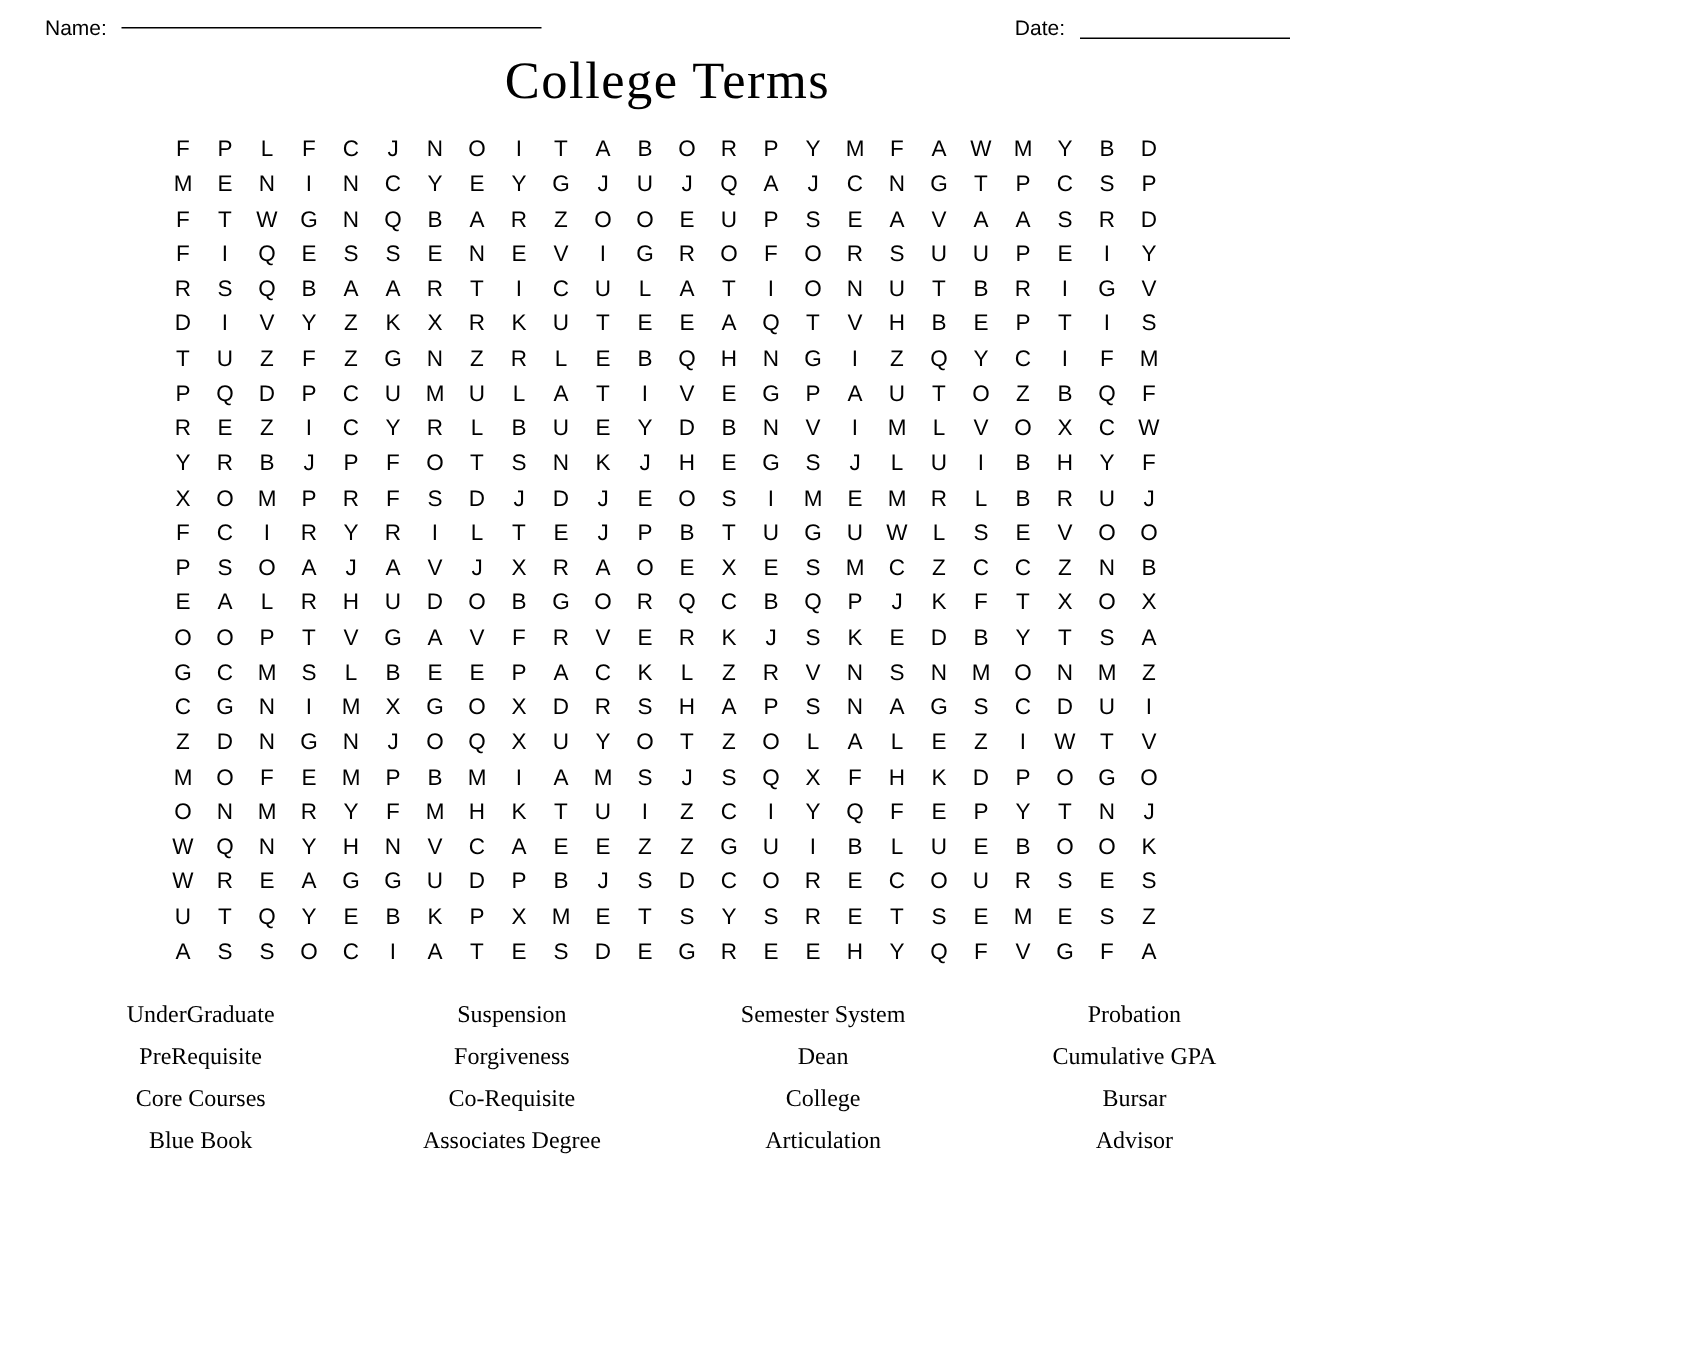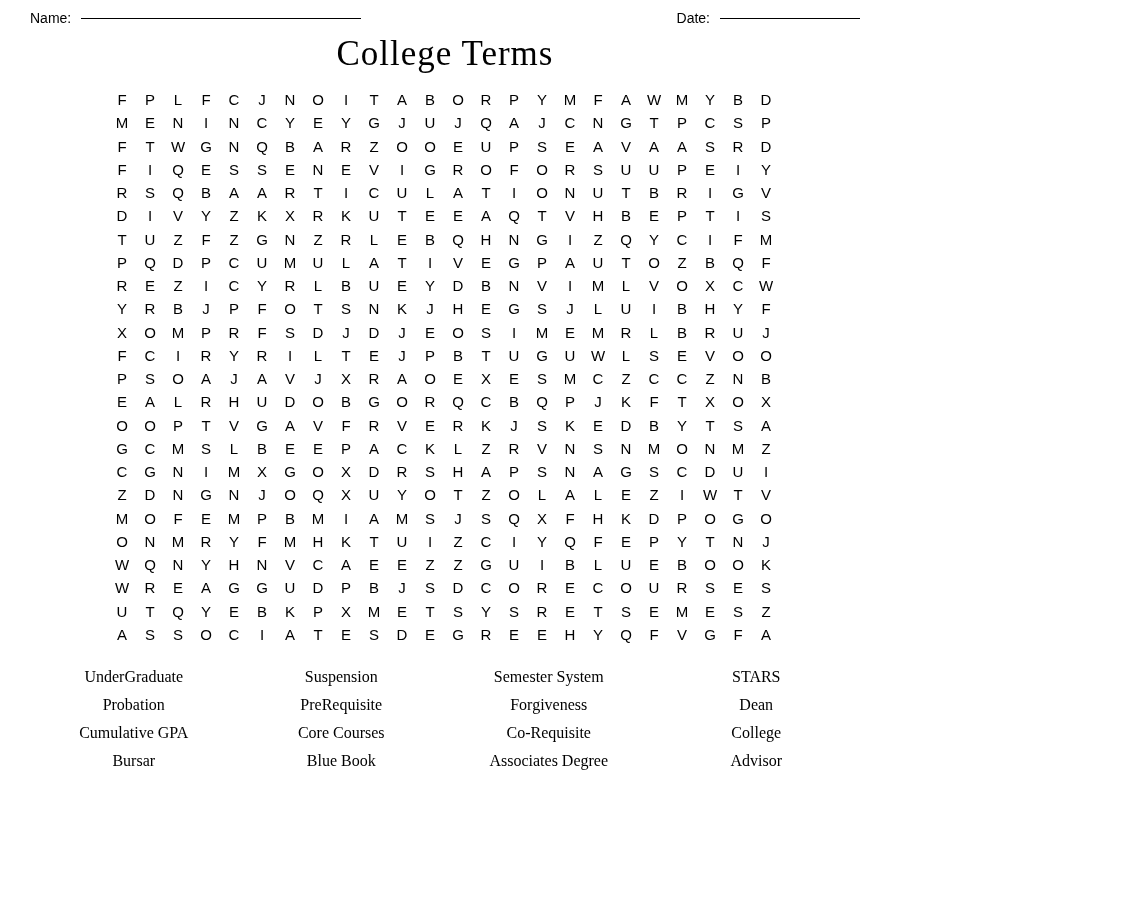--- a/index.html
+++ b/index.html
@@ -30,21 +30,20 @@
       gap: 6px;
     }
     .header-line {
       display: inline-block;
       width: 280px;
       border-bottom: 1px solid #000;
       margin-left: 4px;
     }
     .header-date {
       display: flex;
-      align-items: center;
       gap: 6px;
     }
     .header-date-line {
       display: inline-block;
       width: 140px;
       border-bottom: 1px solid #000;
       margin-left: 4px;
     }
     .title {
       text-align: center;
@@ -737,29 +736,29 @@
           <div class="grid-cell">F</div>
           <div class="grid-cell">A</div>
         </div>
       </div>
   </div>
 
   <div class="word-list" id="word-list-area">
       <div class="word-item">UnderGraduate</div>
       <div class="word-item">Suspension</div>
       <div class="word-item">Semester System</div>
-      <div class="word-item">STARS</div>
       <div class="word-item">Probation</div>
       <div class="word-item">PreRequisite</div>
       <div class="word-item">Forgiveness</div>
       <div class="word-item">Dean</div>
       <div class="word-item">Cumulative GPA</div>
       <div class="word-item">Core Courses</div>
       <div class="word-item">Co-Requisite</div>
       <div class="word-item">College</div>
       <div class="word-item">Bursar</div>
       <div class="word-item">Blue Book</div>
       <div class="word-item">Associates Degree</div>
+      <div class="word-item">Articulation</div>
       <div class="word-item">Advisor</div>
       <div class="word-item"></div>
       <div class="word-item"></div>
     </div>
 </div>
 
 </body></html>

